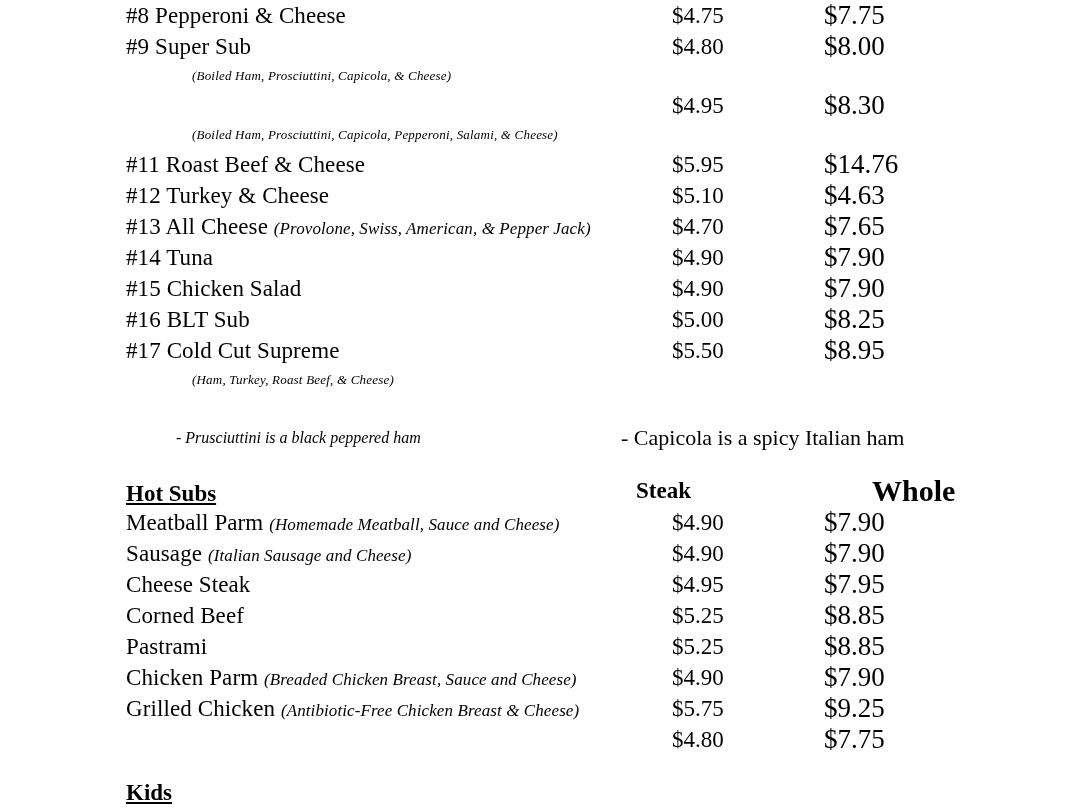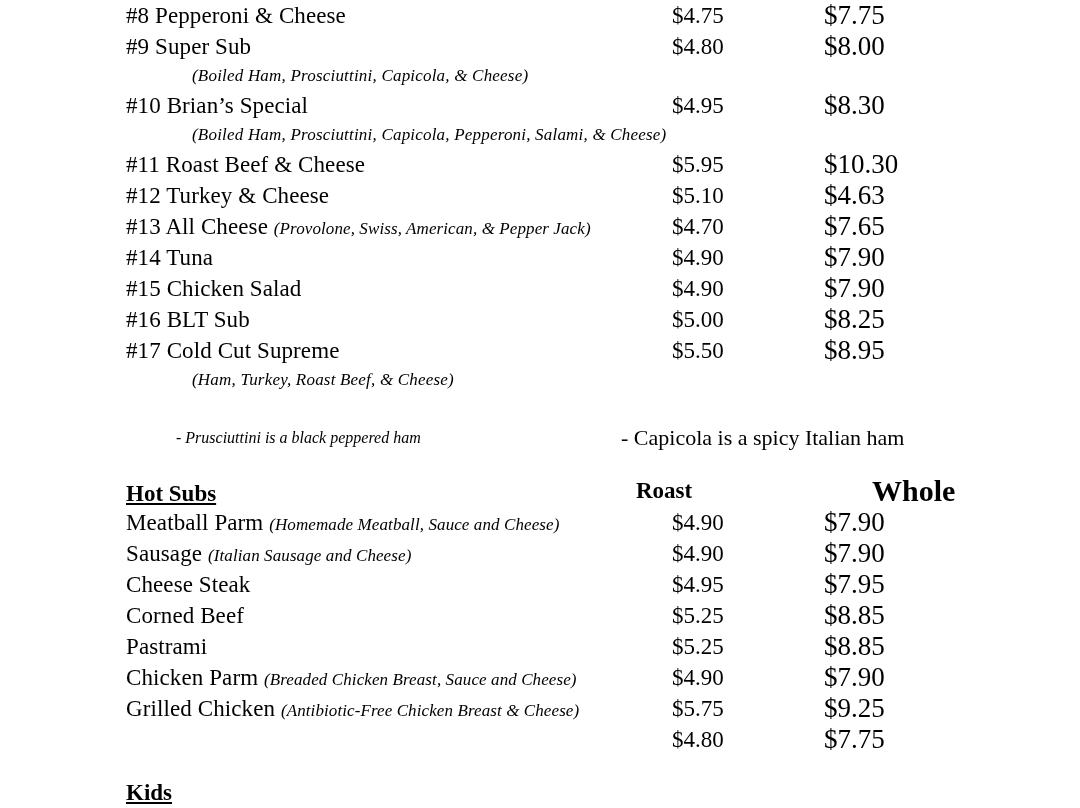--- a/index.html
+++ b/index.html
@@ -57,21 +57,21 @@
     position: relative;
     height: 28px;
     line-height: 28px;
     white-space: nowrap;
   }
   .subdesc span {
     position: absolute;
     left: 192px;
     top: 0;
     font-style: italic;
-    font-size: 17px;
+    font-size: 13px;
     letter-spacing: 0.2px;
   }
   .notes {
     position: relative;
     height: 52px;
     line-height: 52px;
     white-space: nowrap;
   }
   .note-left {
     position: absolute;
@@ -133,32 +133,31 @@
     <div class="row">
       <span class="name">#9 Super Sub</span>
       <span class="price-half">$4.80</span>
       <span class="price-whole">$8.00</span>
     </div>
     <div class="subdesc">
       <span>(Boiled Ham, Prosciuttini, Capicola, &amp; Cheese)</span>
     </div>
 
     <div class="row">
-      <span class="name">#10 Brian’s Special</span>
       <span class="price-half">$4.95</span>
       <span class="price-whole">$8.30</span>
     </div>
     <div class="subdesc">
       <span>(Boiled Ham, Prosciuttini, Capicola, Pepperoni, Salami, &amp; Cheese)</span>
     </div>
 
     <div class="row">
       <span class="name">#11 Roast Beef &amp; Cheese</span>
       <span class="price-half">$5.95</span>
-      <span class="price-whole">$10.30</span>
+      <span class="price-whole">$14.76</span>
     </div>
 
     <div class="row">
       <span class="name">#12 Turkey &amp; Cheese</span>
       <span class="price-half">$5.10</span>
       <span class="price-whole">$4.63</span>
     </div>
 
     <div class="row">
       <span class="name"><span>#13 All Cheese</span> <span class="desc-inline">(Provolone, Swiss, American, &amp; Pepper Jack)</span></span>
@@ -199,21 +198,21 @@
 
   <div class="notes">
     <span class="note-left">- Prusciuttini is a black peppered ham</span>
     <span class="note-right">- Capicola is a spicy Italian ham</span>
   </div>
 
   <div class="spacer-sm"></div>
 
   <div class="section-head">
     <span class="section-title">Hot Subs</span>
-    <span class="col-half">Roast</span>
+    <span class="col-half">Steak</span>
     <span class="col-whole">Whole</span>
   </div>
 
   <div>
 
     <div class="row">
       <span class="name"><span>Meatball Parm</span> <span class="desc-inline">(Homemade Meatball, Sauce and Cheese)</span></span>
       <span class="price-half">$4.90</span>
       <span class="price-whole">$7.90</span>
     </div>

